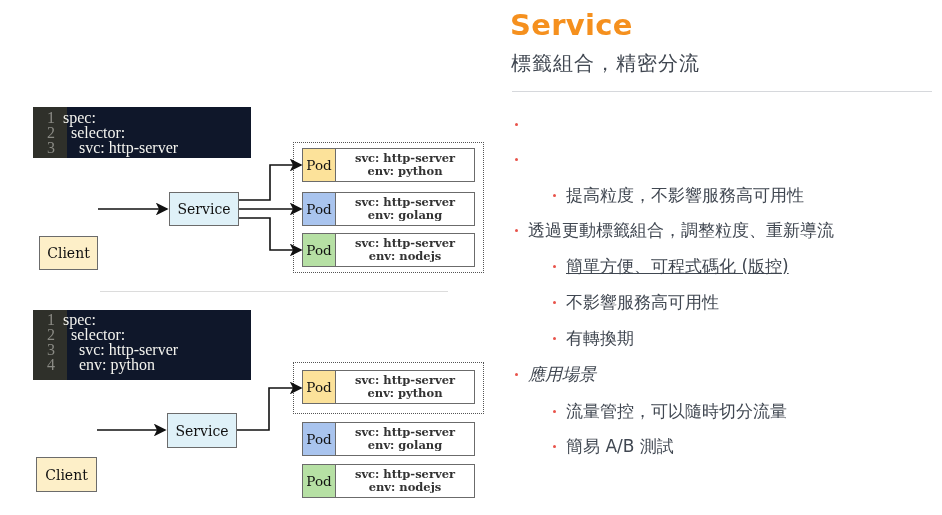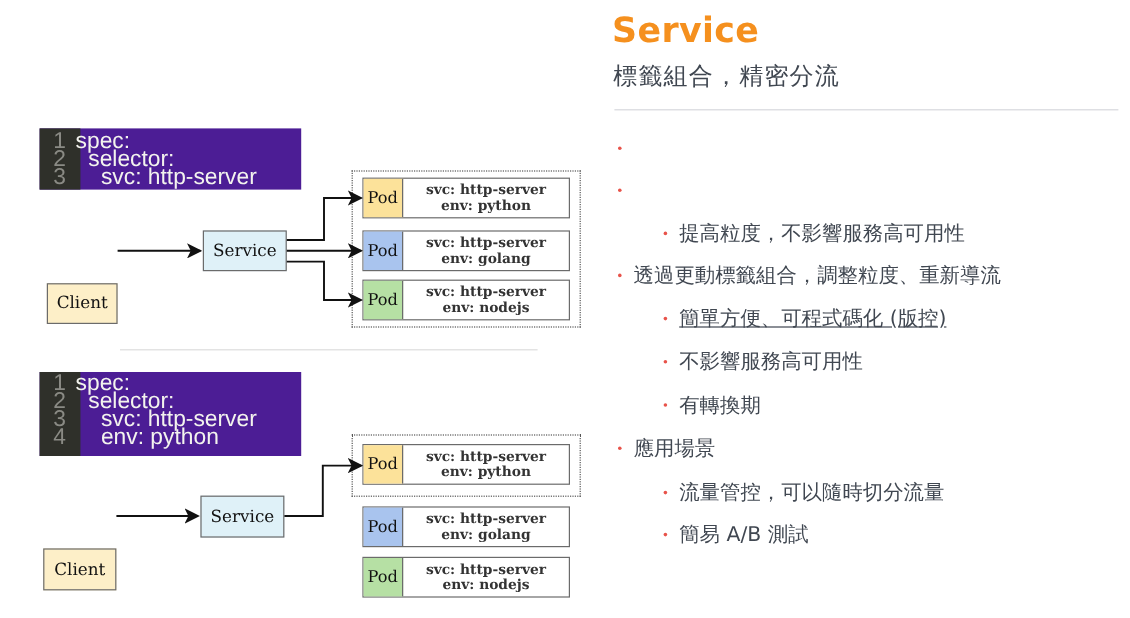--- a/index.html
+++ b/index.html
@@ -7,21 +7,21 @@
   .abs{position:absolute;}
   
   .title{left:510px;top:8px;font-size:29px;font-weight:bold;color:#f5901e;font-family:"DejaVu Sans",sans-serif;letter-spacing:0.3px;}
   .subtitle{left:511px;top:50px;font-size:20px;font-weight:normal;color:#404751;letter-spacing:1px;}
   .hr{left:512px;top:91px;width:420px;height:1px;background:#d6d8dc;}
   
   .bullets{left:515px;top:110px;width:420px;}
   .bi{position:absolute;font-size:17px;color:#404751;white-space:nowrap;height:24px;line-height:24px;}
   .bi .dot{display:inline-block;width:3px;height:3px;border-radius:50%;background:#e8534a;vertical-align:middle;margin-right:10px;position:relative;top:-1px;}
   
-  .code{background:#4c1d95;color:#f3f3ee;font-family:Liberation Sans, sans-serif;font-size:19px;line-height:15px;}
+  .code{background:#0f172a;color:#f3f3ee;font-family:Liberation Serif, serif;font-size:16px;line-height:15px;}
   .code .ln{display:inline-block;width:22px;text-align:right;color:#8a8a84;padding-right:8px;}
   .code .row{white-space:pre;height:15px;}
   .code .gutter{position:absolute;left:0;top:0;bottom:0;width:34px;background:#2f302a;}
   
   .node{position:absolute;border:1.5px solid #6b6b6b;font-family:"DejaVu Serif",serif;font-size:14px;color:#111;display:flex;align-items:center;justify-content:center;box-sizing:border-box;}
   .client{background:#fdefc8;margin-top:44px;}
   .service{background:#dff1f8;}
   .pod{position:absolute;border:1.5px solid #6b6b6b;box-sizing:border-box;display:flex;background:#fff;}
   .pod .tag{width:32px;border-right:1.5px solid #6b6b6b;display:flex;align-items:center;justify-content:center;font-family:"DejaVu Serif",serif;font-size:13.5px;color:#111;}
   .pod .lbl{flex:1;display:flex;flex-direction:column;align-items:center;justify-content:center;font-family:"DejaVu Serif",serif;font-size:11.5px;font-weight:bold;color:#333;line-height:13px;}
@@ -37,21 +37,21 @@
 <div class="abs hr"></div>
 
 <div class="abs bullets" id="bullets">
     <div class="bi" style="top: 2px; left: 0px;"><span class="dot"></span></div>
     <div class="bi" style="top: 37px; left: 0px;"><span class="dot"></span></div>
     <div class="bi" style="top: 73px; left: 38px;"><span class="dot"></span><span>提高粒度，不影響服務高可用性</span></div>
     <div class="bi" style="top: 108px; left: 0px;"><span class="dot"></span><span>透過更動標籤組合，調整粒度、重新導流</span></div>
     <div class="bi" style="top: 144px; left: 38px; text-decoration: underline;"><span class="dot"></span><span>簡單方便、可程式碼化 (版控)</span></div>
     <div class="bi" style="top: 180px; left: 38px;"><span class="dot"></span><span>不影響服務高可用性</span></div>
     <div class="bi" style="top: 216px; left: 38px;"><span class="dot"></span><span>有轉換期</span></div>
-    <div class="bi" style="top: 252px; left: 0px;"><span class="dot"></span><span>應用場景</span></div>
+    <div class="bi" style="top: 252px; left: 0px; font-style: italic;"><span class="dot"></span><span>應用場景</span></div>
     <div class="bi" style="top: 289px; left: 38px;"><span class="dot"></span><span>流量管控，可以隨時切分流量</span></div>
     <div class="bi" style="top: 324px; left: 38px;"><span class="dot"></span><span>簡易 A/B 測試</span></div>
   </div>
 
 <div class="abs code" style="left:33px;top:107px;width:218px;height:51px;padding-top:3px;box-sizing:border-box;">
   <div class="gutter"></div>
   <div style="position:relative;" id="code1">
       <div class="row"><span class="ln">1</span><span>spec:</span></div>
       <div class="row"><span class="ln">2</span><span>  selector:</span></div>
       <div class="row"><span class="ln">3</span><span>    svc: http-server</span></div>

